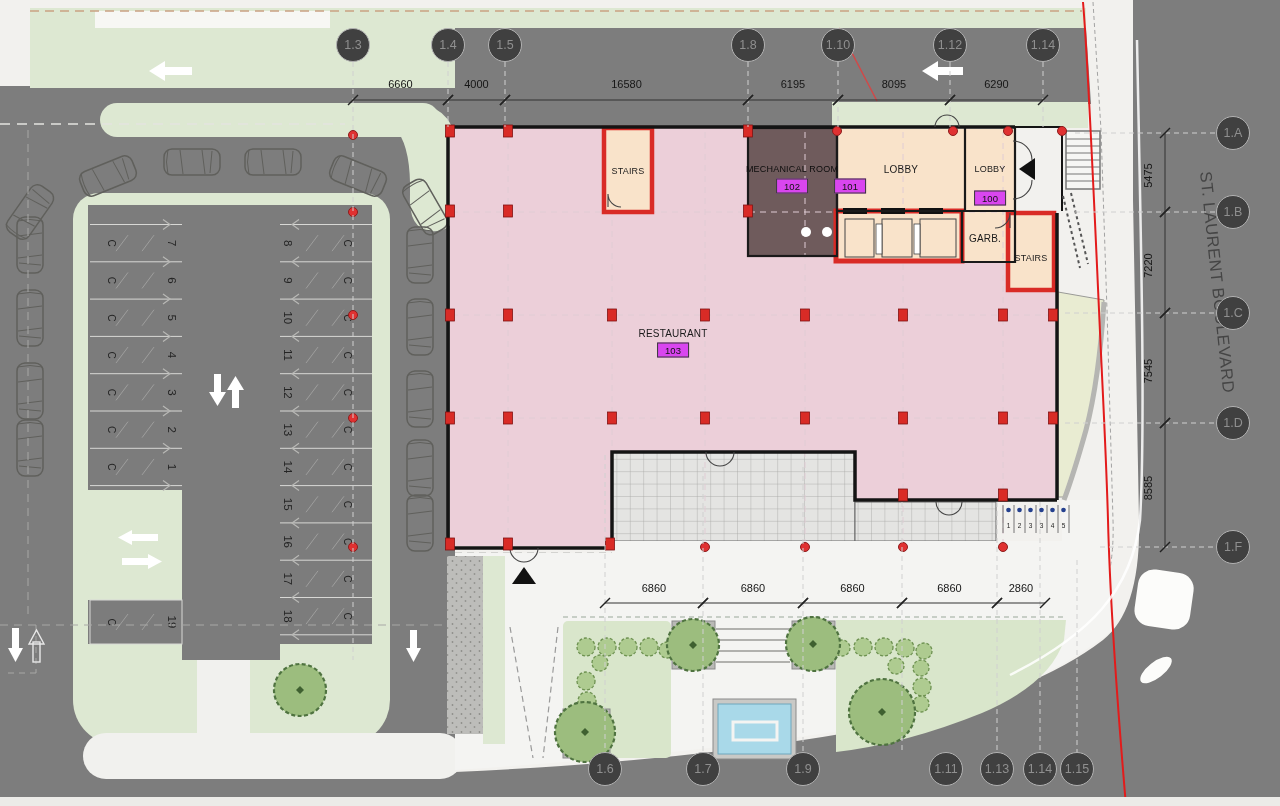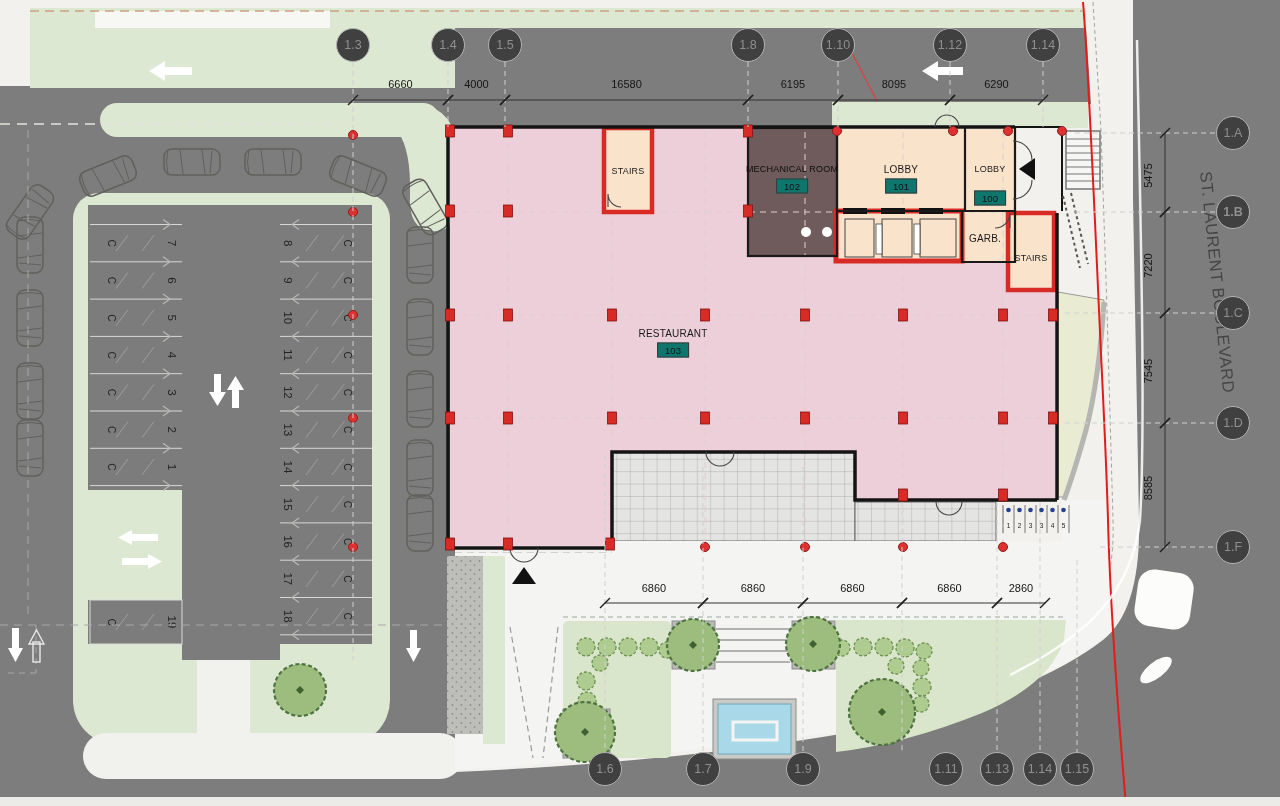--- a/index.html
+++ b/index.html
@@ -4,21 +4,21 @@
 <style>
   html,body{margin:0;padding:0;background:#e9e9e6;font-family:"Liberation Sans",sans-serif;}
   #plan{position:relative;width:1280px;height:806px;overflow:hidden;background:#f2f1ee;}
   #base{position:absolute;left:0;top:0;}
   svg text{font-family:"Liberation Sans",sans-serif;}
   .bubble{position:absolute;width:34px;height:34px;border-radius:50%;background:#404040;
     border:1.5px solid #b2b2b2;box-sizing:border-box;display:flex;align-items:center;justify-content:center;
     font-size:12.5px;color:#8f8f8f;z-index:30;}
   .roomlabel{position:absolute;transform:translate(-50%,-50%);color:#1a1a1a;white-space:nowrap;z-index:25;
     text-align:center;letter-spacing:.2px;}
-  .numbox{position:absolute;transform:translate(-50%,-50%);background:#0f766e;border:1px solid #3a3a3a;
+  .numbox{position:absolute;transform:translate(-50%,-50%);background:#d946ef;border:1px solid #3a3a3a;
     padding:1px 7px;font-size:9.5px;color:#111;z-index:25;white-space:nowrap;}
   .lbl-9{font-size:9px;} .lbl-10{font-size:10px;}
 </style>
 </head>
 <body>
 
 <div id="plan">
 
 <svg id="base" width="1280" height="806" viewBox="0 0 1280 806">
   <defs>
@@ -510,38 +510,38 @@
 
   <text transform="translate(1200,172) rotate(84)" font-size="16.5" fill="#454545" letter-spacing="0.6">ST. LAURENT BOULEVARD</text>
 
   <rect x="0" y="797" width="1280" height="9" fill="#ecebe8"></rect>
 </svg>
 
 <div class="roomlabel lbl-9" style="left:628px;top:171px">STAIRS</div>
 <div class="roomlabel lbl-9" style="left:792px;top:169px;color:#0d0d0d">MECHANICAL ROOM</div>
 <div class="numbox" style="left:792px;top:186px">102</div>
 <div class="roomlabel lbl-10" style="left:901px;top:169px">LOBBY</div>
-<div class="numbox" style="left:901px;top:186px">101</div>
+<div class="numbox" style="left:850px;top:186px">101</div>
 <div class="roomlabel lbl-9" style="left:990px;top:169px">LOBBY</div>
 <div class="numbox" style="left:990px;top:198px">100</div>
 <div class="roomlabel lbl-10" style="left:985px;top:238px">GARB.</div>
 <div class="roomlabel lbl-9" style="left:1031px;top:258px">STAIRS</div>
 <div class="roomlabel lbl-10" style="left:673px;top:333px">RESTAURANT</div>
 <div class="numbox" style="left:673px;top:350px">103</div>
 
 <div id="bubbles">
       <div class="bubble" style="left: 336px; top: 28px;">1.3</div>
       <div class="bubble" style="left: 431px; top: 28px;">1.4</div>
       <div class="bubble" style="left: 488px; top: 28px;">1.5</div>
       <div class="bubble" style="left: 731px; top: 28px;">1.8</div>
       <div class="bubble" style="left: 821px; top: 28px;">1.10</div>
       <div class="bubble" style="left: 933px; top: 28px;">1.12</div>
       <div class="bubble" style="left: 1026px; top: 28px;">1.14</div>
       <div class="bubble" style="left: 1216px; top: 116px;">1.A</div>
-      <div class="bubble" style="left: 1216px; top: 195px; font-weight: bold;">1.B</div>
+      <div class="bubble" style="left: 1216px; top: 195px;">1.B</div>
       <div class="bubble" style="left: 1216px; top: 296px;">1.C</div>
       <div class="bubble" style="left: 1216px; top: 406px;">1.D</div>
       <div class="bubble" style="left: 1216px; top: 530px;">1.F</div>
       <div class="bubble" style="left: 588px; top: 752px;">1.6</div>
       <div class="bubble" style="left: 686px; top: 752px;">1.7</div>
       <div class="bubble" style="left: 786px; top: 752px;">1.9</div>
       <div class="bubble" style="left: 885px; top: 752px; margin-left: 44px;">1.11</div>
       <div class="bubble" style="left: 980px; top: 752px; text-align: center;">1.13</div>
       <div class="bubble" style="left: 1023px; top: 752px;">1.14</div>
       <div class="bubble" style="left: 1060px; top: 752px;">1.15</div>

